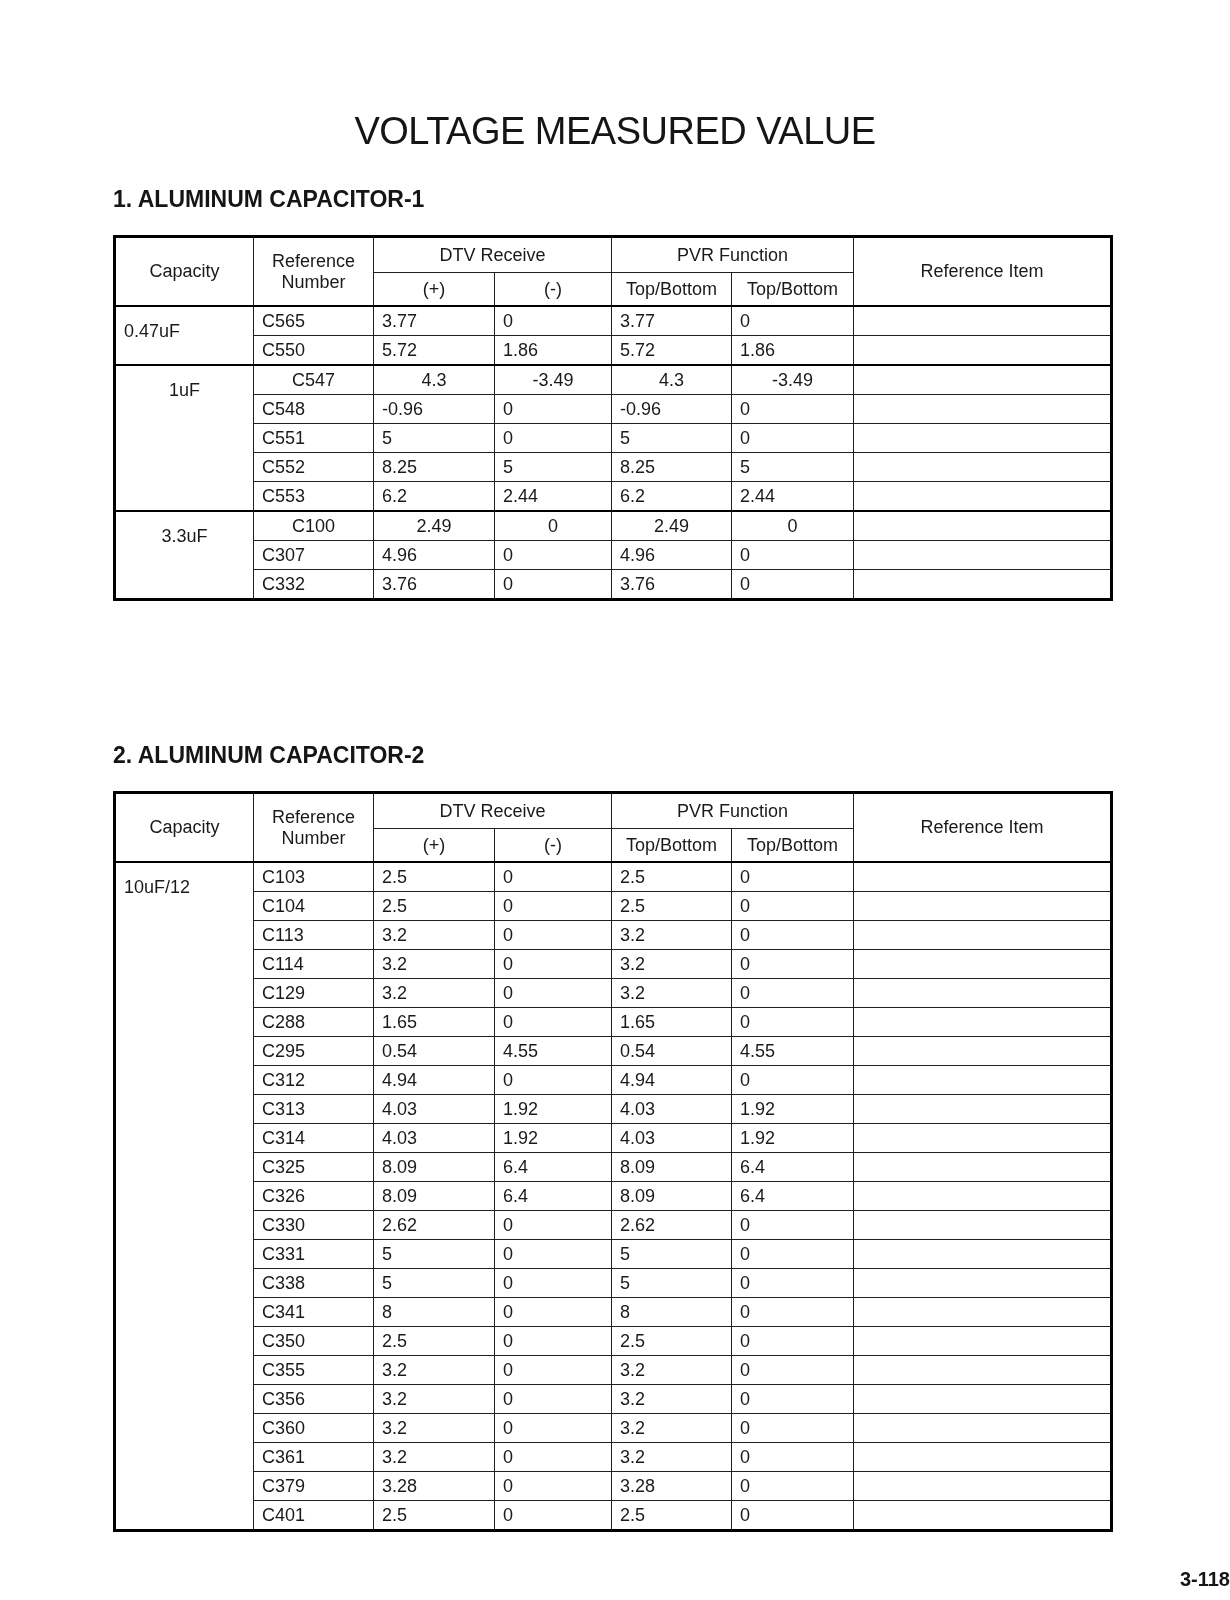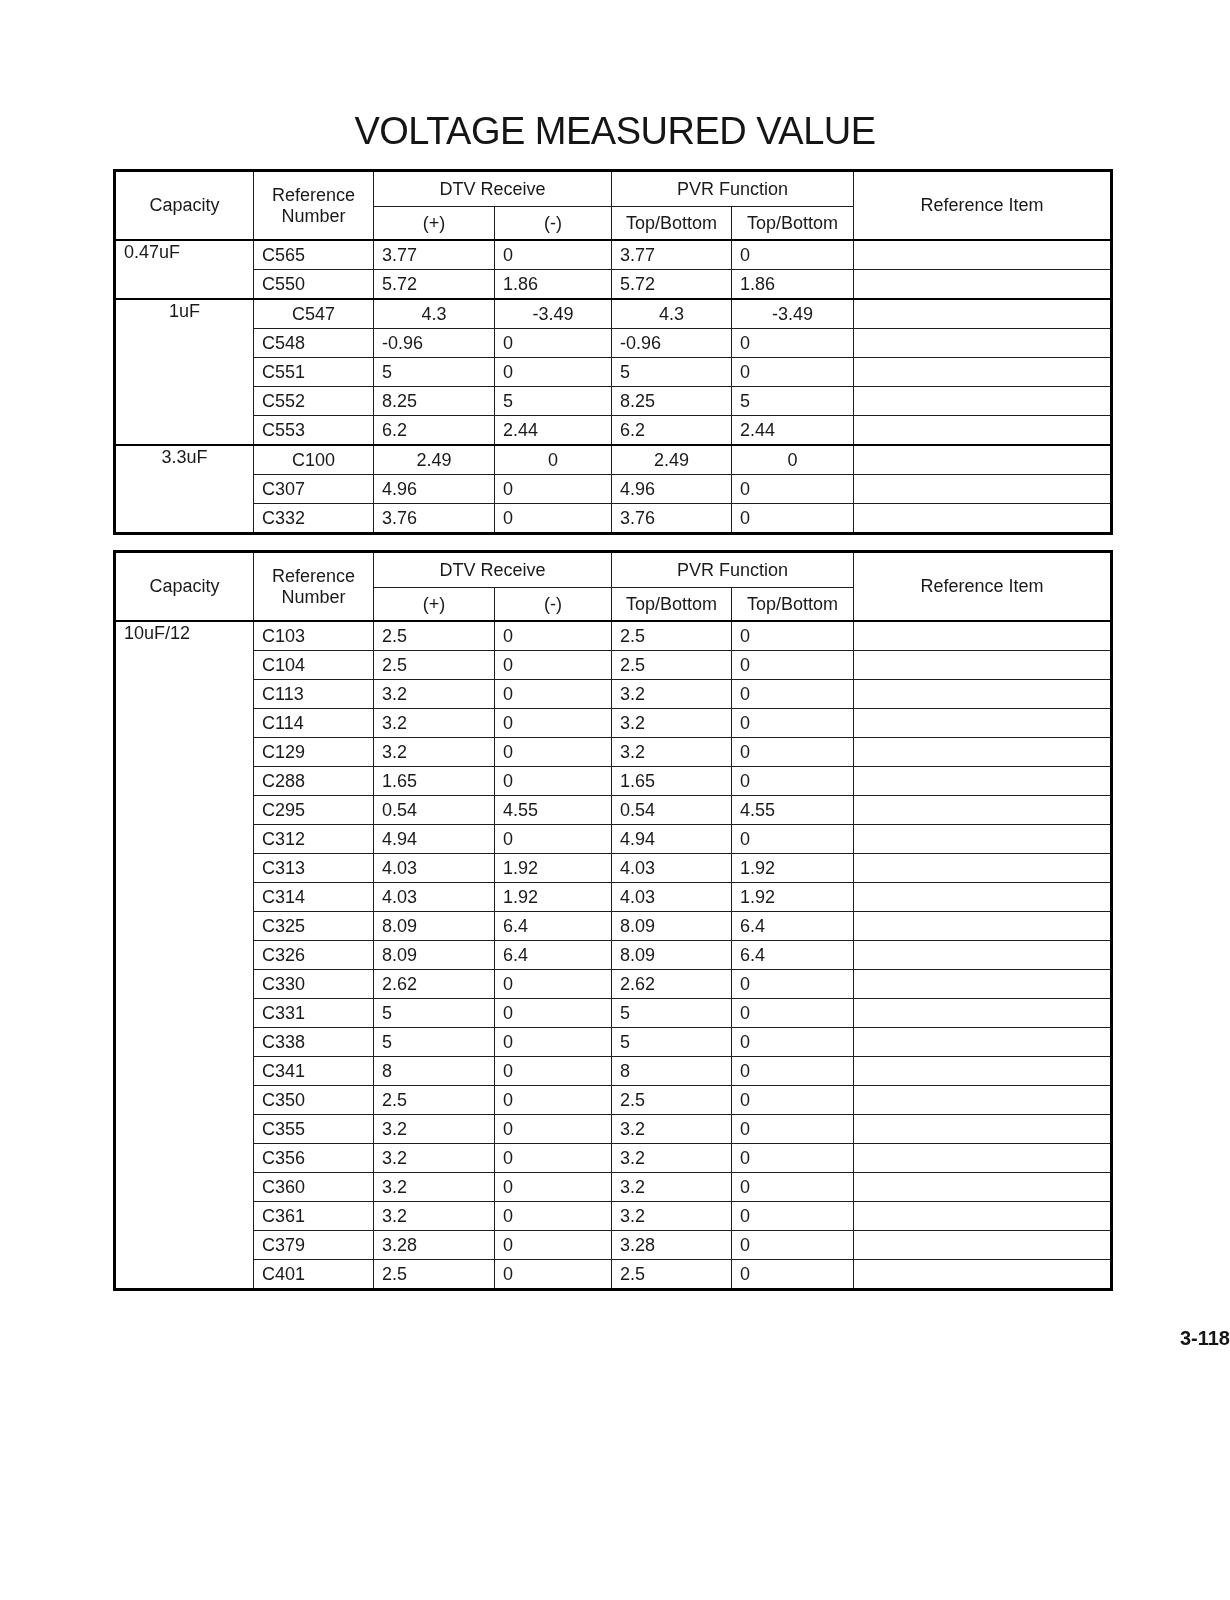--- a/index.html
+++ b/index.html
@@ -37,21 +37,21 @@
     color: #151515;
     margin: 0;
   }
   .heading-1 { margin-top: 32px; }
   .heading-2 { margin-top: 141px; }
 
   table.cap-table {
     border-collapse: collapse;
     table-layout: fixed;
     width: 997px;
-    margin-top: 15px;
+    margin-top: 23px;
     border: 3px solid #000000;
   }
   .cap-table th, .cap-table td {
     border: 1.5px solid #1f1f1f;
     font-size: 18px;
     padding: 0 8px;
     overflow: hidden;
   }
   .cap-table thead th {
     font-weight: normal;
@@ -65,21 +65,21 @@
   .cap-table thead tr.head-row-2 th,
   .cap-table thead th[rowspan] { border-bottom: 2px solid #000000; }
   .cap-table tbody td {
     height: 28px;
     text-align: left;
     white-space: nowrap;
     vertical-align: middle;
   }
   .cap-table td.cap-cell {
     vertical-align: top;
-    padding-top: 1px;
+    padding-top: 14px;
   }
   .cap-table tr.group-start td { border-top: 2px solid #000000; text-align: center; }
 
   .page-footer {
     width: 1230px;
     text-align: right;
     margin-top: 36px;
     font-size: 20px;
     font-weight: bold;
     color: #151515;
@@ -87,20 +87,21 @@
 </style>
 </head>
 <body>
 
 <div class="page">
 
   <h1 class="doc-title">VOLTAGE MEASURED VALUE</h1>
 
   <div class="content">
 
+    <h2 class="section-heading heading-1">1. ALUMINUM CAPACITOR-1</h2>
 
     <table class="cap-table">
       <colgroup>
         <col style="width:139px">
           <col style="width:120px">
           <col style="width:121px">
         <col style="width:117px">
           <col style="width:120px">
           <col style="width:122px">
         <col style="width:258px">
@@ -200,20 +201,21 @@
             <td>C332</td>
             <td>3.76</td>
             <td>0</td>
             <td>3.76</td>
             <td>0</td>
             <td></td>
           </tr>
         </tbody>
     </table>
 
+    <h2 class="section-heading heading-2">2. ALUMINUM CAPACITOR-2</h2>
 
     <table class="cap-table">
       <colgroup>
         <col style="width:139px">
           <col style="width:120px">
           <col style="width:121px">
         <col style="width:117px">
           <col style="width:120px">
           <col style="width:122px">
         <col style="width:258px">

